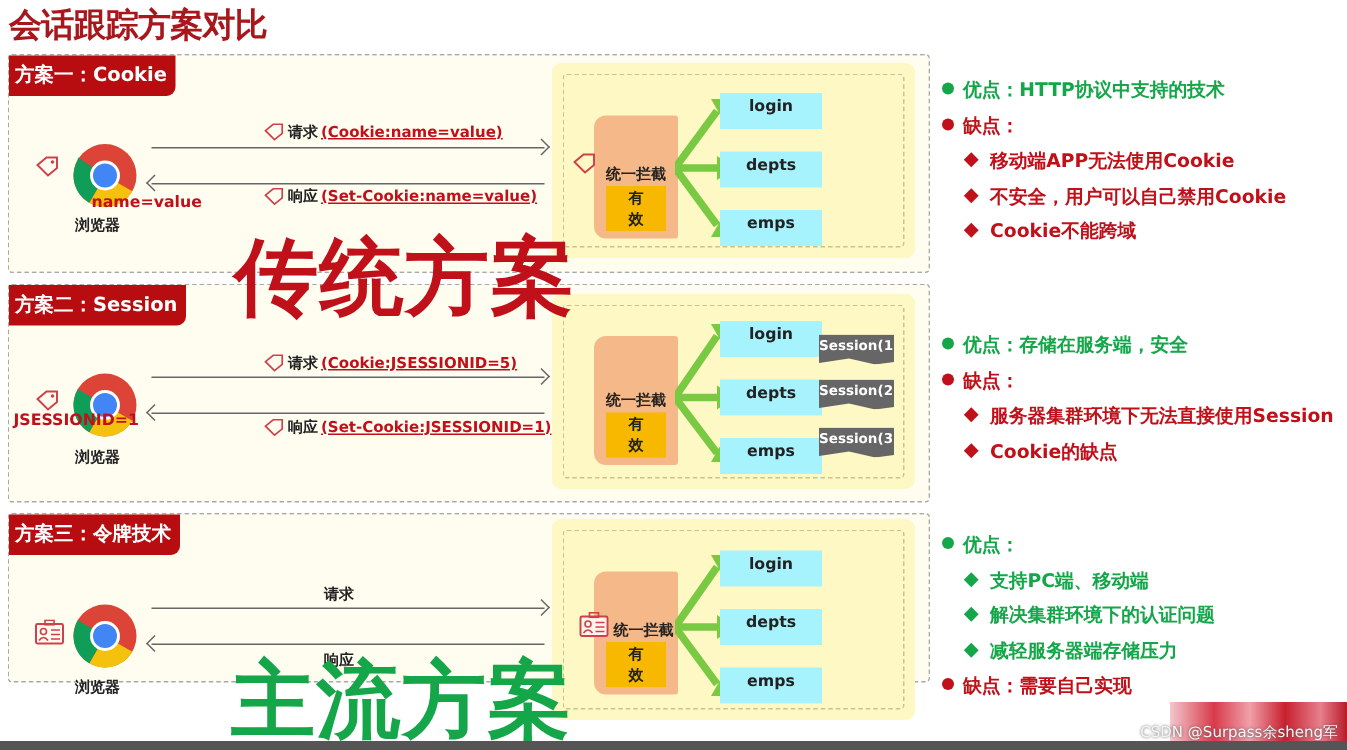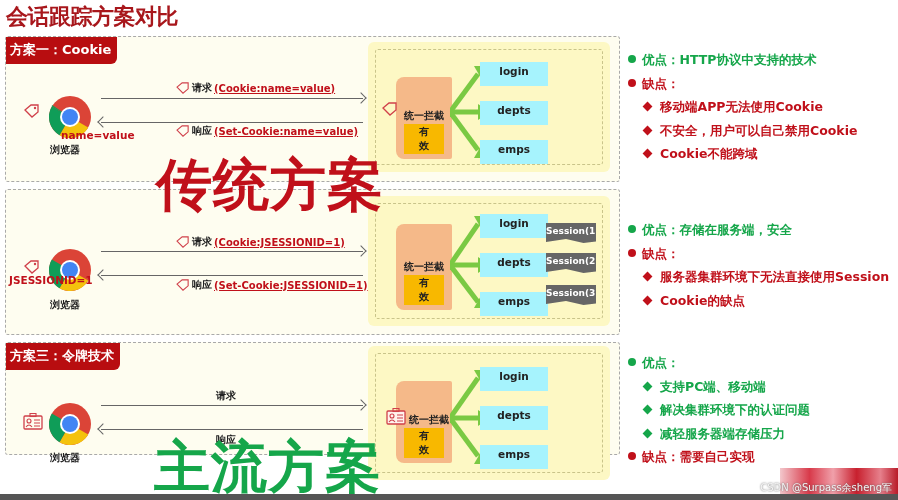--- a/index.html
+++ b/index.html
@@ -210,41 +210,42 @@
 
 <div class="pros-cons" style="top:48px;">
   <div class="pc-line green"><span class="dot bg-green"></span><span>优点：HTTP协议中支持的技术</span></div>
   <div class="pc-line red"><span class="dot bg-red"></span><span>缺点：</span></div>
   <div class="pc-line red"><span class="dia bg-red"></span><span>移动端APP无法使用Cookie</span></div>
   <div class="pc-line red"><span class="dia bg-red"></span><span>不安全，用户可以自己禁用Cookie</span></div>
   <div class="pc-line red"><span class="dia bg-red"></span><span>Cookie不能跨域</span></div>
 </div>
 
 <div class="card card-2">
+  <div class="card-tag">方案二：Session</div>
 
   <svg class="tag-icon" style="left:18px;top:70px;" viewBox="0 0 16 14">
     <path d="M1 6 L7 1 L14 1 L14 8 L8 13 Z" fill="none" stroke="#d0404a" stroke-width="1.3"></path>
     <circle cx="11" cy="4" r="1.2" fill="#d0404a"></circle>
   </svg>
   <svg class="browser" style="top:58px;" viewBox="0 0 44 44">
     <circle cx="22" cy="22" r="21" fill="#db4437"></circle>
     <path d="M22 22 L40.2 32.5 A21 21 0 0 1 11.5 40.2 Z" fill="#f4c20d"></path>
     <path d="M22 22 L11.5 40.2 A21 21 0 0 1 3.8 11.5 Z" fill="#0f9d58"></path>
     <circle cx="22" cy="22" r="10" fill="#ffffff"></circle>
     <circle cx="22" cy="22" r="8" fill="#4285f4"></circle>
   </svg>
   <div class="value-label" style="left:3px;top:84px;">JSESSIONID=1</div>
   <div class="browser-label" style="left:44px;top:108px;">浏览器</div>
 
   <div class="msg" style="left:170px;top:45px;">
     <svg width="14" height="12" viewBox="0 0 16 14">
         <path d="M1 6 L7 1 L14 1 L14 8 L8 13 Z" fill="none" stroke="#d0404a" stroke-width="1.3"></path>
       </svg>
     <span class="k">请求</span>
-      <span class="v">(Cookie:JSESSIONID=1)</span>
+      <span class="v">(Cookie:JSESSIONID=5)</span>
   </div>
   <div class="arrow-line" style="left:95px;top:61px;width:262px;">
       <div class="arrow-head-r"></div>
     </div>
   <div class="arrow-line" style="left:95px;top:85px;width:262px;">
       <div class="arrow-head-l"></div>
     </div>
   <div class="msg" style="left:170px;top:88px;">
     <svg width="14" height="12" viewBox="0 0 16 14">
         <path d="M1 6 L7 1 L14 1 L14 8 L8 13 Z" fill="none" stroke="#d0404a" stroke-width="1.3"></path>

